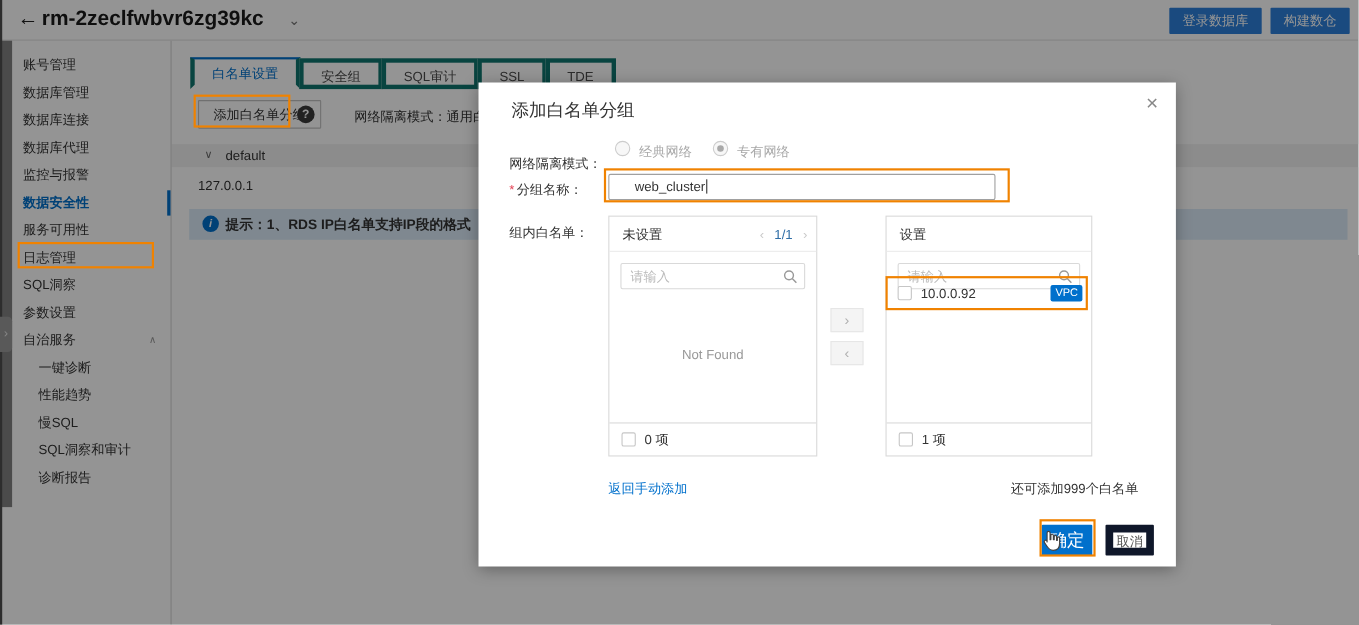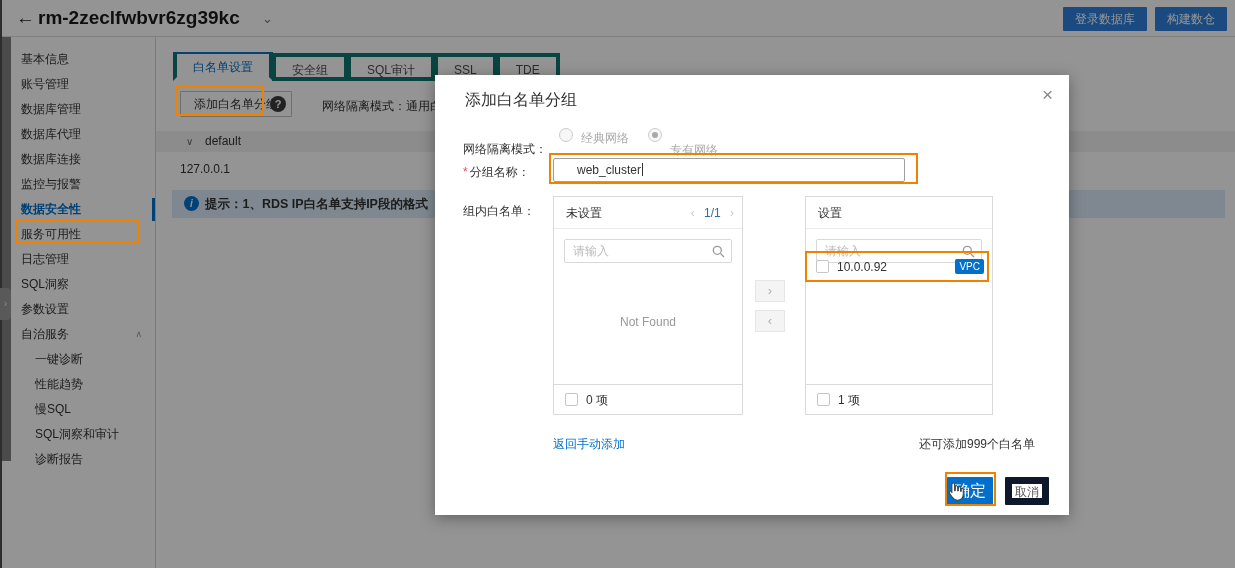--- a/index.html
+++ b/index.html
@@ -110,25 +110,24 @@
     <button class="btn">登录数据库</button>
     <button class="btn">构建数仓</button>
   </div>
 </div>
 
 <div class="win-edge"></div>
 <div class="drawer-strip"></div>
 <div class="drawer-handle"><span>›</span></div>
 
 <div class="sidebar">
-  <div class="side-item"><span>基本信息</span></div>
   <div class="side-item"><span>账号管理</span></div>
   <div class="side-item"><span>数据库管理</span></div>
+  <div class="side-item"><span>数据库连接</span></div>
   <div class="side-item"><span>数据库代理</span></div>
-  <div class="side-item"><span>数据库连接</span></div>
   <div class="side-item"><span>监控与报警</span></div>
   <div class="side-item active"><span>数据安全性</span><span class="active-bar"></span></div>
   <div class="side-item"><span>服务可用性</span></div>
   <div class="side-item"><span>日志管理</span></div>
   <div class="side-item"><span>SQL洞察</span></div>
   <div class="side-item"><span>参数设置</span></div>
   <div class="side-item"><span>自治服务</span><span class="expand">∧</span></div>
   <div class="side-item child"><span>一键诊断</span></div>
   <div class="side-item child"><span>性能趋势</span></div>
   <div class="side-item child"><span>慢SQL</span></div>
@@ -165,21 +164,21 @@
 <div class="overlay"></div>
 
 <div class="modal">
   <div class="m-title">添加白名单分组</div>
   <div class="close">×</div>
 
   <div class="m-label" style="top:66px;">网络隔离模式：</div>
   <span class="radio" style="left:124px; top:53px;"></span>
   <span class="radio-label" style="left:146px; top:55px;">经典网络</span>
   <span class="radio sel" style="left:213px; top:53px;"></span>
-  <span class="radio-label" style="left:235px; top:55px;margin-top:12px;">专有网络</span>
+  <span class="radio-label" style="left:235px; top:55px;">专有网络</span>
 
   <div class="m-label" style="top:89px;"><span class="req">*</span><span>分组名称：</span></div>
   <div class="textbox"><span>web_cluster</span><span class="cursor-bar"></span></div>
 
   <div class="m-label" style="top:128px;">组内白名单：</div>
 
   <div class="panel left">
     <div class="p-head">
       <span class="p-title">未设置</span>
       <span class="pager">

